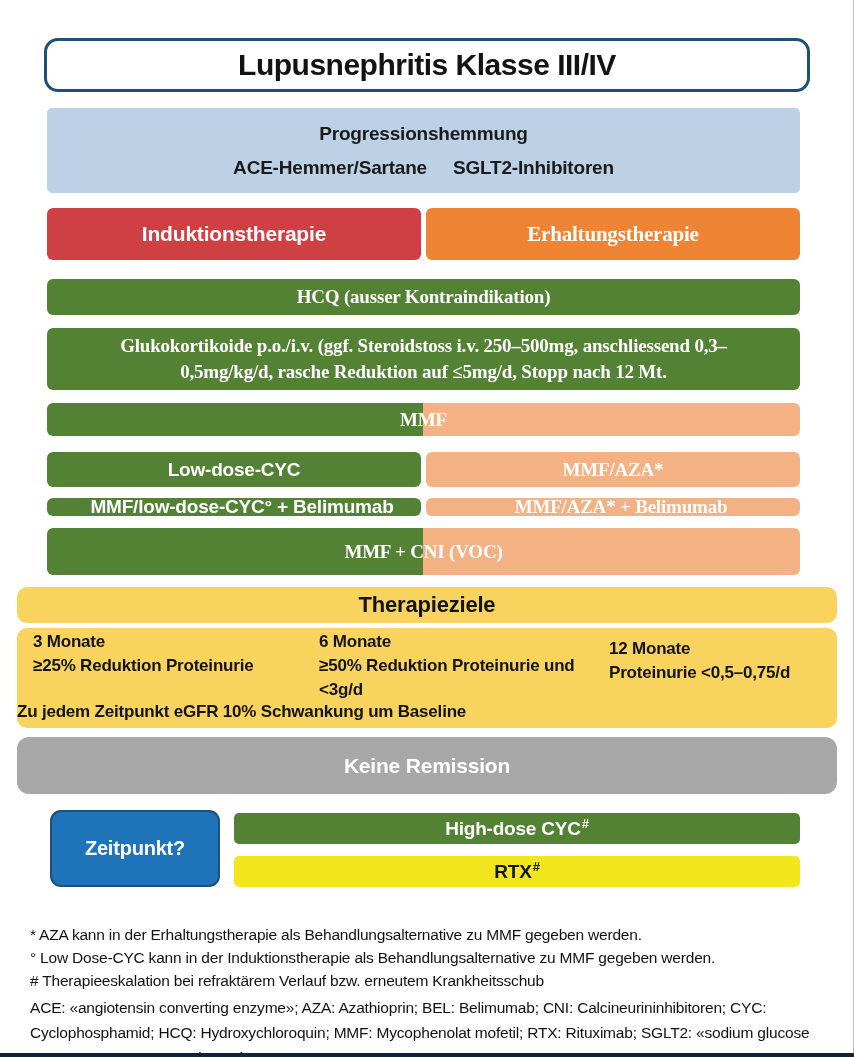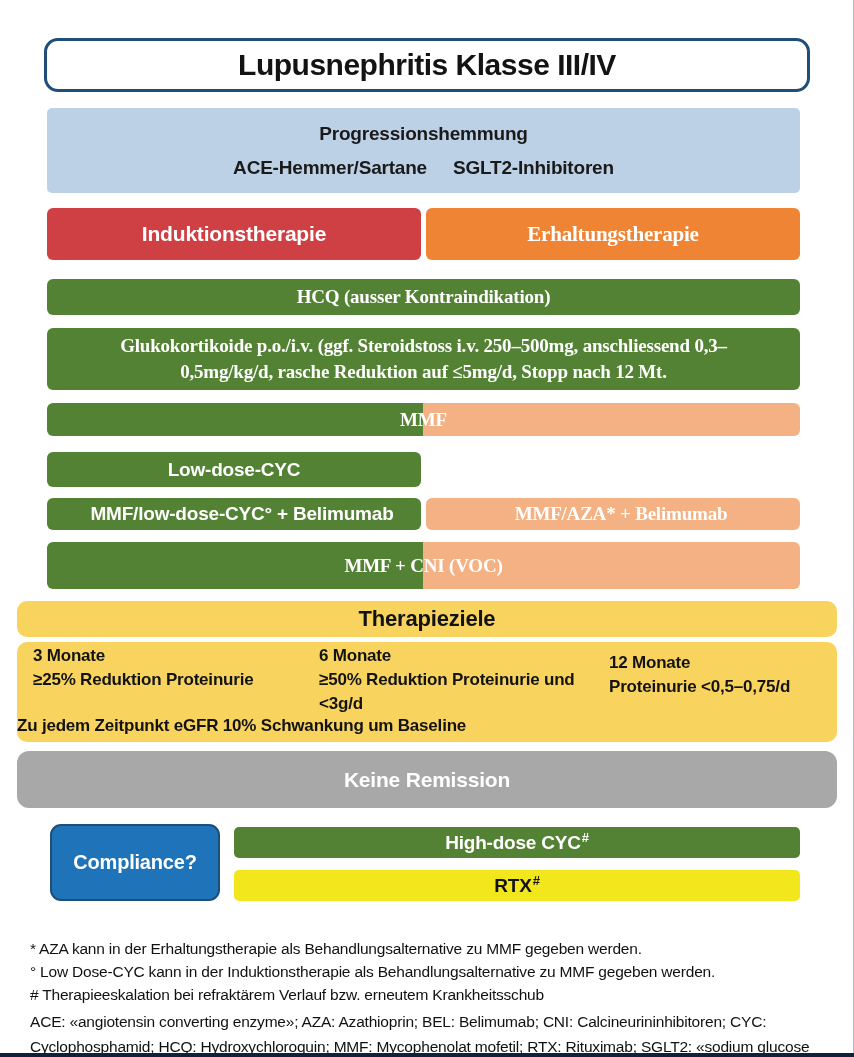--- a/index.html
+++ b/index.html
@@ -39,21 +39,21 @@
   .red    { background:var(--red,#cf4044); }
   .orange { background:var(--orange,#ee8434); }
   .green  { background:var(--green,#548235); }
   .peach  { background:var(--peach,#f4b183); }
   .split  { background:linear-gradient(to right, var(--green,#548235) 0 50%, var(--peach,#f4b183) 50% 100%); }
 
   .hcq   { margin-top:19px; height:36px; }
   .gluko { margin-top:13px; height:62px; padding:0 38px; line-height:26px; }
   .mmf   { margin-top:13px; height:33px; }
   .r2    { margin-top:16px; } .r2 .cell { height:35px; }
-  .r3    { margin-top:11px; } .r3 .cell { height:32px;padding-left:16px; }
+  .r3    { margin-top:11px; } .r3 .cell { height:18px;padding-left:16px; }
   .cni   { margin-top:12px; height:47px; }
 
   .goals-header {
     margin:12px 17px 0 17px; height:36px; border-radius:10px;
     background:var(--gold,#f8d45f); display:flex; align-items:center; justify-content:center;
     font-size:22px; font-weight:700; color:#131313;
   }
   .goals-body {
     margin:5px 17px 0 17px; height:100px; border-radius:10px;
     background:var(--gold,#f8d45f); color:#131313;
@@ -115,20 +115,21 @@
   </div>
 
   <div class="full green hcq">HCQ (ausser Kontraindikation)</div>
 
   <div class="full green gluko">Glukokortikoide p.o./i.v. (ggf. Steroidstoss i.v. 250–500mg, anschliessend 0,3–0,5mg/kg/d, rasche Reduktion auf ≤5mg/d, Stopp nach 12 Mt.</div>
 
   <div class="full split mmf">MMF</div>
 
   <div class="row r2">
     <div class="cell green w-left">Low-dose-CYC</div>
+    <div class="cell peach w-right">MMF/AZA*</div>
   </div>
 
   <div class="row r3">
     <div class="cell green w-left">MMF/low-dose-CYC° + Belimumab</div>
     <div class="cell peach w-right">MMF/AZA* + Belimumab</div>
   </div>
 
   <div class="full split cni">MMF + CNI (VOC)</div>
 
   <div class="goals-header">Therapieziele</div>
@@ -147,21 +148,21 @@
         <span class="period">12 Monate</span>
         <span class="target">Proteinurie &lt;0,5–0,75/d</span>
       </div>
     </div>
     <div class="goals-footer">Zu jedem Zeitpunkt eGFR 10% Schwankung um Baseline</div>
   </div>
 
   <div class="no-remission">Keine Remission</div>
 
   <div class="escalation">
-    <div class="compliance">Compliance?</div>
+    <div class="compliance">Zeitpunkt?</div>
     <div class="esc-bars">
       <div class="esc-bar cyc">
         <span>High-dose CYC</span>
           <sup>#</sup>
       </div>
       <div class="esc-bar rtx">
         <span>RTX</span>
           <sup>#</sup>
       </div>
     </div>

